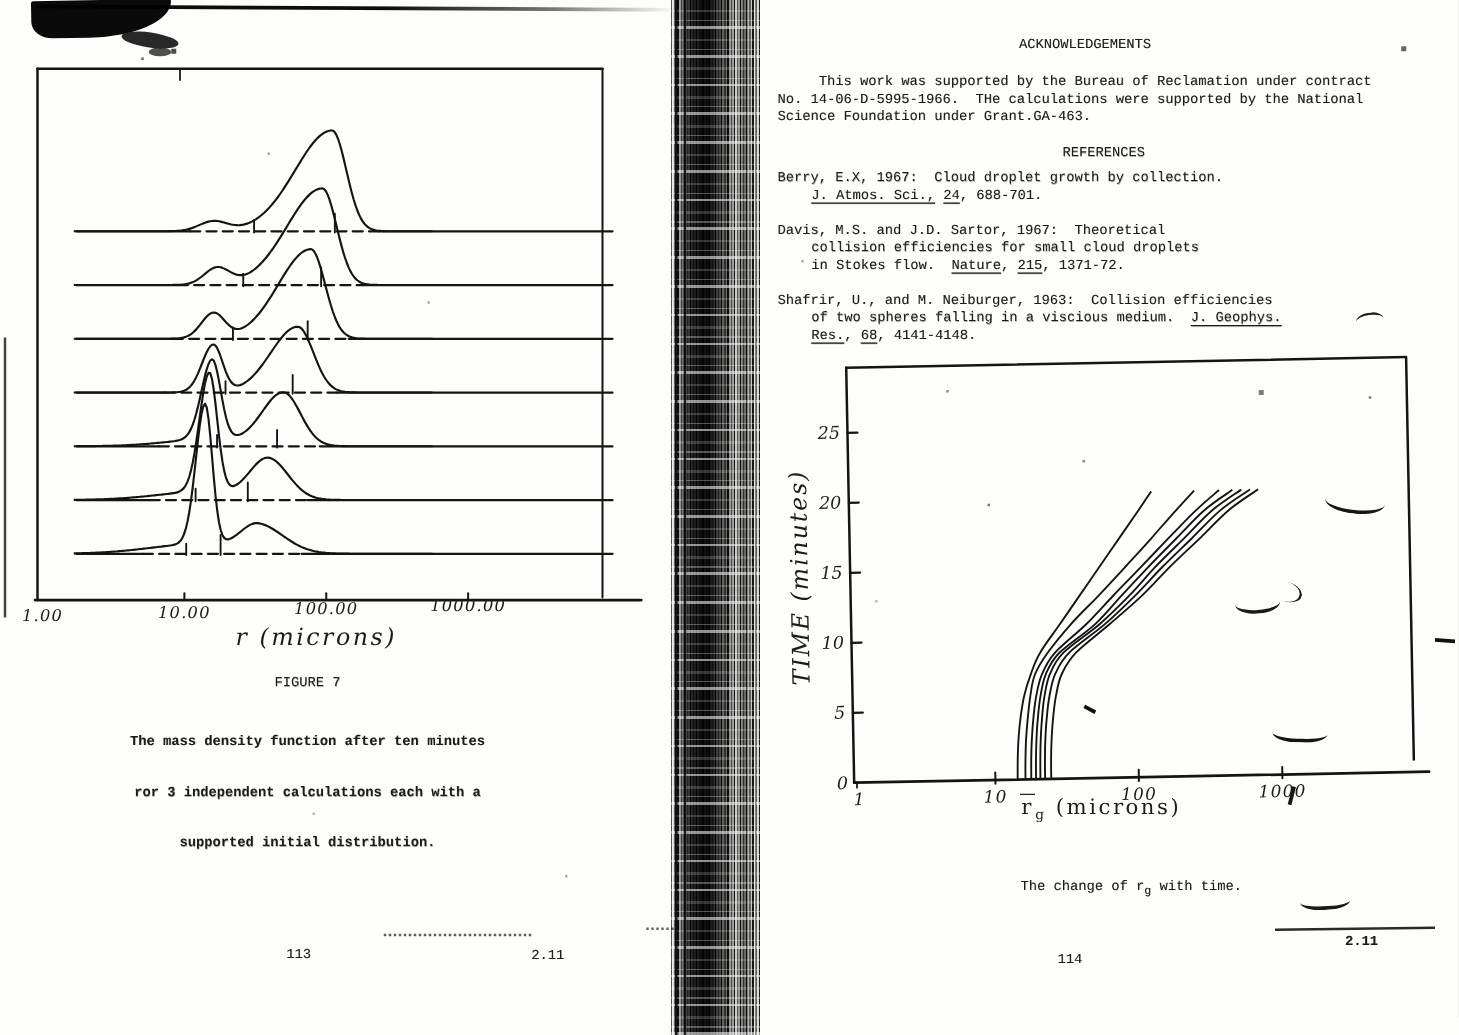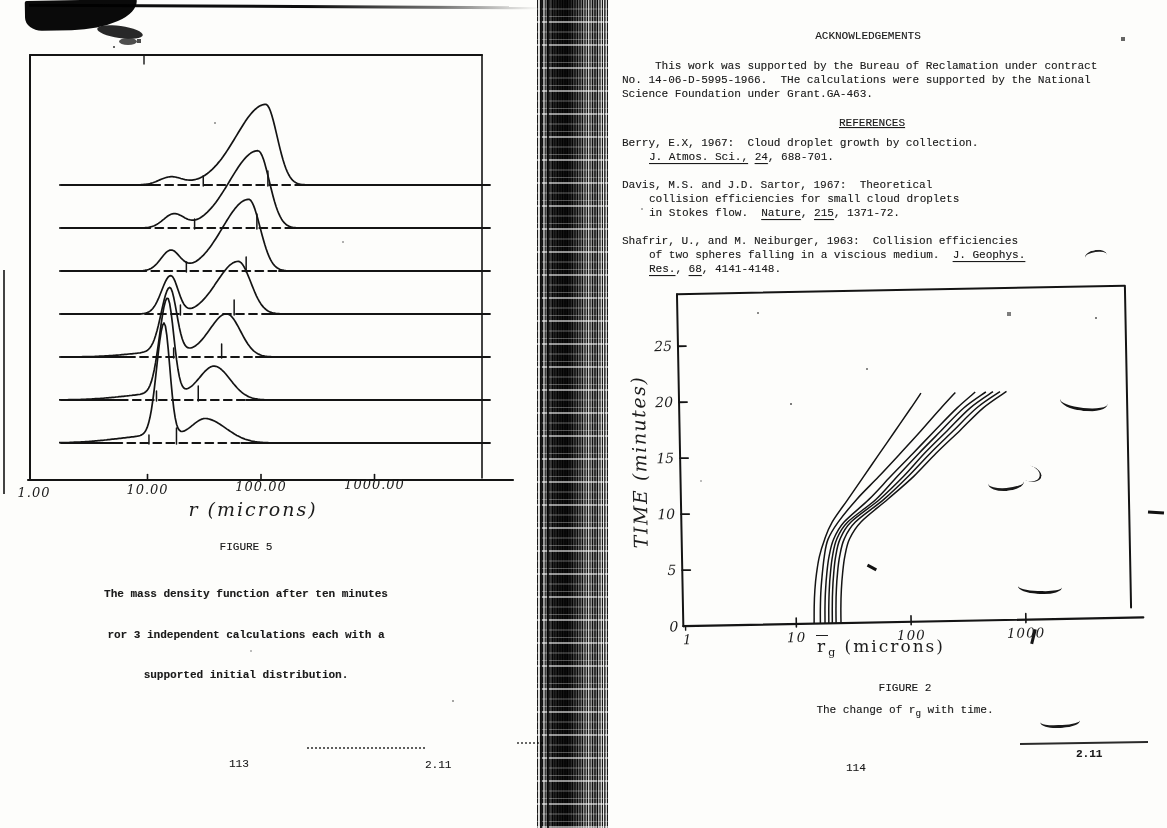--- a/index.html
+++ b/index.html
@@ -128,21 +128,21 @@
         <line x1="197.25243655734187" y1="401" x2="197.25243655734187" y2="386" stroke="#141414" stroke-width="1.5" stroke-linecap="round"></line>
         <path d="M58.0,399.9L59.4,399.9L60.8,399.8L62.2,399.8L63.6,399.8L65.0,399.8L66.4,399.8L67.8,399.7L69.2,399.7L70.6,399.7L72.0,399.7L73.4,399.6L74.8,399.6L76.2,399.5L77.6,399.5L79.0,399.5L80.4,399.4L81.8,399.4L83.2,399.3L84.6,399.3L86.0,399.2L87.4,399.1L88.8,399.1L90.2,399.0L91.6,398.9L93.0,398.8L94.4,398.7L95.8,398.7L97.2,398.6L98.6,398.5L100.0,398.4L101.4,398.3L102.8,398.2L104.2,398.0L105.6,397.9L107.0,397.8L108.4,397.7L109.8,397.6L111.2,397.4L112.6,397.3L114.0,397.2L115.4,397.0L116.8,396.9L118.2,396.7L119.6,396.6L121.0,396.4L122.4,396.3L123.8,396.1L125.2,396.0L126.6,395.8L128.0,395.7L129.4,395.5L130.8,395.4L132.2,395.2L133.6,395.1L135.0,394.9L136.4,394.7L137.8,394.5L139.2,394.3L140.6,393.9L142.0,393.4L143.4,392.7L144.8,391.7L146.2,390.3L147.6,388.2L149.0,385.3L150.4,381.4L151.8,376.3L153.2,370.0L154.6,362.4L156.0,353.5L157.4,343.8L158.8,333.7L160.2,323.6L161.6,314.4L163.0,306.7L164.4,301.2L165.8,298.3L167.2,298.5L168.6,303.2L170.0,311.8L171.4,323.2L172.8,335.9L174.2,348.5L175.6,359.9L177.0,369.5L178.4,376.9L179.8,382.2L181.2,385.7L182.6,387.7L184.0,388.7L185.4,388.9L186.8,388.5L188.2,387.8L189.6,386.9L191.0,385.8L192.4,384.5L193.8,383.0L195.2,381.5L196.6,379.9L198.0,378.3L199.4,376.6L200.8,374.9L202.2,373.3L203.6,371.7L205.0,370.3L206.4,369.1L207.8,368.0L209.2,367.1L210.6,366.5L212.0,366.2L213.4,366.1L214.8,366.3L216.2,366.8L217.6,367.5L219.0,368.4L220.4,369.5L221.8,370.8L223.2,372.2L224.6,373.8L226.0,375.5L227.4,377.2L228.8,379.0L230.2,380.8L231.6,382.6L233.0,384.3L234.4,385.9L235.8,387.5L237.2,389.0L238.6,390.4L240.0,391.7L241.4,392.8L242.8,393.9L244.2,394.8L245.6,395.6L247.0,396.4L248.4,397.0L249.8,397.5L251.2,398.0L252.6,398.4L254.0,398.7L255.4,398.9L256.8,399.2L258.2,399.3L259.6,399.5L261.0,399.6L262.4,399.7L263.8,399.8L265.2,399.8L266.6,399.9L268.0,399.9L269.4,399.9L270.8,399.9L272.2,400.0L273.6,400.0L275.0,400.0L276.4,400.0L277.8,400.0L279.2,400.0L280.6,400.0L282.0,400.0L283.4,400.0L284.8,400.0L286.2,400.0L287.6,400.0L289.0,400.0L290.4,400.0L291.8,400.0L293.2,400.0L294.6,400.0L296.0,400.0L297.4,400.0L298.8,400.0L300.2,400.0L301.6,400.0L303.0,400.0L304.4,400.0L305.8,400.0L307.2,400.0L308.6,400.0L310.0,400.0L311.4,400.0L312.8,400.0L314.2,400.0L315.6,400.0L317.0,400.0L318.4,400.0L319.8,400.0L321.2,400.0L322.6,400.0L324.0,400.0L325.4,400.0L326.8,400.0L328.2,400.0L329.6,400.0L331.0,400.0L332.4,400.0L333.8,400.0L335.2,400.0L336.6,400.0L338.0,400.0L339.4,400.0L340.8,400.0L342.2,400.0L343.6,400.0L345.0,400.0" fill="none" stroke="#141414" stroke-width="1.7" stroke-linejoin="round"></path>
         <line x1="60" y1="443" x2="113.30921498711578" y2="443" stroke="#141414" stroke-width="1.8" stroke-linecap="round"></line>
         <line x1="240.2594901065438" y1="443" x2="489" y2="443" stroke="#141414" stroke-width="1.8" stroke-linecap="round"></line>
         <line x1="113.30921498711578" y1="443" x2="240.2594901065438" y2="443" stroke="#141414" stroke-width="1.8" stroke-linecap="round" stroke-dasharray="8 5"></line>
         <line x1="147.95702500403706" y1="444" x2="147.95702500403706" y2="435" stroke="#141414" stroke-width="1.5" stroke-linecap="round"></line>
         <line x1="175.47342932922524" y1="444" x2="175.47342932922524" y2="428" stroke="#141414" stroke-width="1.5" stroke-linecap="round"></line>
         <path d="M58.0,442.7L59.4,442.7L60.8,442.6L62.2,442.6L63.6,442.6L65.0,442.5L66.4,442.5L67.8,442.5L69.2,442.4L70.6,442.4L72.0,442.3L73.4,442.2L74.8,442.2L76.2,442.1L77.6,442.1L79.0,442.0L80.4,441.9L81.8,441.8L83.2,441.8L84.6,441.7L86.0,441.6L87.4,441.5L88.8,441.4L90.2,441.3L91.6,441.2L93.0,441.1L94.4,440.9L95.8,440.8L97.2,440.7L98.6,440.6L100.0,440.4L101.4,440.3L102.8,440.2L104.2,440.0L105.6,439.9L107.0,439.7L108.4,439.6L109.8,439.4L111.2,439.2L112.6,439.1L114.0,438.9L115.4,438.8L116.8,438.6L118.2,438.4L119.6,438.3L121.0,438.1L122.4,437.9L123.8,437.8L125.2,437.6L126.6,437.4L128.0,437.3L129.4,437.1L130.8,436.9L132.2,436.8L133.6,436.6L135.0,436.4L136.4,436.2L137.8,435.9L139.2,435.5L140.6,434.9L142.0,434.0L143.4,432.6L144.8,430.5L146.2,427.4L147.6,423.1L149.0,417.3L150.4,409.8L151.8,400.5L153.2,389.6L154.6,377.4L156.0,364.5L157.4,351.9L158.8,340.5L160.2,331.3L161.6,325.3L163.0,323.0L164.4,326.0L165.8,335.1L167.2,348.8L168.6,365.0L170.0,381.5L171.4,396.4L172.8,408.6L174.2,417.9L175.6,424.2L177.0,428.2L178.4,430.3L179.8,431.3L181.2,431.5L182.6,431.2L184.0,430.6L185.4,429.8L186.8,428.9L188.2,427.9L189.6,426.8L191.0,425.7L192.4,424.6L193.8,423.4L195.2,422.4L196.6,421.4L198.0,420.5L199.4,419.7L200.8,419.1L202.2,418.7L203.6,418.5L205.0,418.5L206.4,418.7L207.8,419.0L209.2,419.4L210.6,419.9L212.0,420.4L213.4,421.1L214.8,421.8L216.2,422.6L217.6,423.4L219.0,424.3L220.4,425.2L221.8,426.1L223.2,427.1L224.6,428.1L226.0,429.1L227.4,430.0L228.8,431.0L230.2,431.9L231.6,432.8L233.0,433.7L234.4,434.6L235.8,435.4L237.2,436.1L238.6,436.8L240.0,437.5L241.4,438.1L242.8,438.6L244.2,439.2L245.6,439.6L247.0,440.0L248.4,440.4L249.8,440.8L251.2,441.1L252.6,441.3L254.0,441.6L255.4,441.8L256.8,442.0L258.2,442.1L259.6,442.3L261.0,442.4L262.4,442.5L263.8,442.6L265.2,442.6L266.6,442.7L268.0,442.8L269.4,442.8L270.8,442.8L272.2,442.9L273.6,442.9L275.0,442.9L276.4,442.9L277.8,442.9L279.2,443.0L280.6,443.0L282.0,443.0L283.4,443.0L284.8,443.0L286.2,443.0L287.6,443.0L289.0,443.0L290.4,443.0L291.8,443.0L293.2,443.0L294.6,443.0L296.0,443.0L297.4,443.0L298.8,443.0L300.2,443.0L301.6,443.0L303.0,443.0L304.4,443.0L305.8,443.0L307.2,443.0L308.6,443.0L310.0,443.0L311.4,443.0L312.8,443.0L314.2,443.0L315.6,443.0L317.0,443.0L318.4,443.0L319.8,443.0L321.2,443.0L322.6,443.0L324.0,443.0L325.4,443.0L326.8,443.0L328.2,443.0L329.6,443.0L331.0,443.0L332.4,443.0L333.8,443.0L335.2,443.0L336.6,443.0L338.0,443.0L339.4,443.0L340.8,443.0L342.2,443.0L343.6,443.0L345.0,443.0" fill="none" stroke="#141414" stroke-width="1.7" stroke-linejoin="round"></path>
       </svg>
 
-    <div class="abs mono ctr" style="left:95px;top:540px;width:300px;">FIGURE 5</div>
+    <div class="abs mono ctr" style="left:95px;top:540px;width:300px;">FIGURE 7</div>
     <div class="abs mono ctr bold fig1-caption">
       <div>The mass density function after ten minutes</div>
       <div>ror 3 independent calculations each with a</div>
       <div>supported initial distribution.</div>
     </div>
 
     <div class="abs mono f-113">113</div>
     <div class="abs mono f-211L">2.11</div>
 
     <div class="abs blob"></div>
@@ -159,24 +159,23 @@
   <div class="abs bind-line2"></div>
   <div class="abs bind-line3"></div>
   <div class="abs bind-line4"></div>
 
   <div class="abs" style="left:609px;top:0;width:673px;height:828px;">
     <div class="abs mono ctr ack-heading" style="left:13px;">ACKNOWLEDGEMENTS</div>
     <div class="abs mono" style="left:13px;top:59px;">     This work was supported by the Bureau of Reclamation under contract</div>
     <div class="abs mono" style="left:13px;top:73px;">No. 14-06-D-5995-1966.  THe calculations were supported by the National</div>
     <div class="abs mono" style="left:13px;top:87px;">Science Foundation under Grant.GA-463.</div>
 
-    <div class="abs mono ctr" style="left:17px;top:116px;width:492px;text-decoration:underline;">REFERENCES</div>
+    <div class="abs mono ctr" style="left:28px;top:116px;width:492px;">REFERENCES</div>
     <div class="abs mono" id="refs" style="left:13px;top:136px;width:515px;"><div class="ref-entry"><div class="ref-line"><span>Berry, E.X, 1967:  Cloud droplet growth by collection.</span></div><div class="ref-line indent"><span class="u">J. Atmos. Sci.,</span><span> </span><span class="u">24</span><span>, 688-701.</span></div></div><div class="ref-entry"><div class="ref-line"><span>Davis, M.S. and J.D. Sartor, 1967:  Theoretical</span></div><div class="ref-line indent"><span>collision efficiencies for small cloud droplets</span></div><div class="ref-line indent"><span>in Stokes flow.  </span><span class="u">Nature</span><span>, </span><span class="u">215</span><span>, 1371-72.</span></div></div><div class="ref-entry"><div class="ref-line"><span>Shafrir, U., and M. Neiburger, 1963:  Collision efficiencies</span></div><div class="ref-line indent"><span>of two spheres falling in a viscious medium.  </span><span class="u">J. Geophys.</span></div><div class="ref-line indent"><span class="u">Res.</span><span>, </span><span class="u">68</span><span>, 4141-4148.</span></div></div></div>
 
-    <div class="abs mono ctr" style="left:151px;top:681px;width:290px;">FIGURE 2</div>
     <div class="abs mono ctr" style="left:136px;top:703px;width:320px;"><span>The change of r</span><sub>g</sub><span> with time.</span></div>
 
     <div class="abs hand-html rg-label" style="left:207px;"><span class="rg-r">r</span><sub>g</sub><span>  (microns)</span></div>
 
     <div class="abs mono" style="left:237px;top:761px;">114</div>
     <div class="abs mono bold" style="left:467px;top:747px;">2.11</div>
   </div>
 
   <svg id="fig2-svg" style="left:600px;top:230px;" width="567" height="440" viewBox="600 230 567 440">
       <g transform="rotate(-1.1 900 450)">

